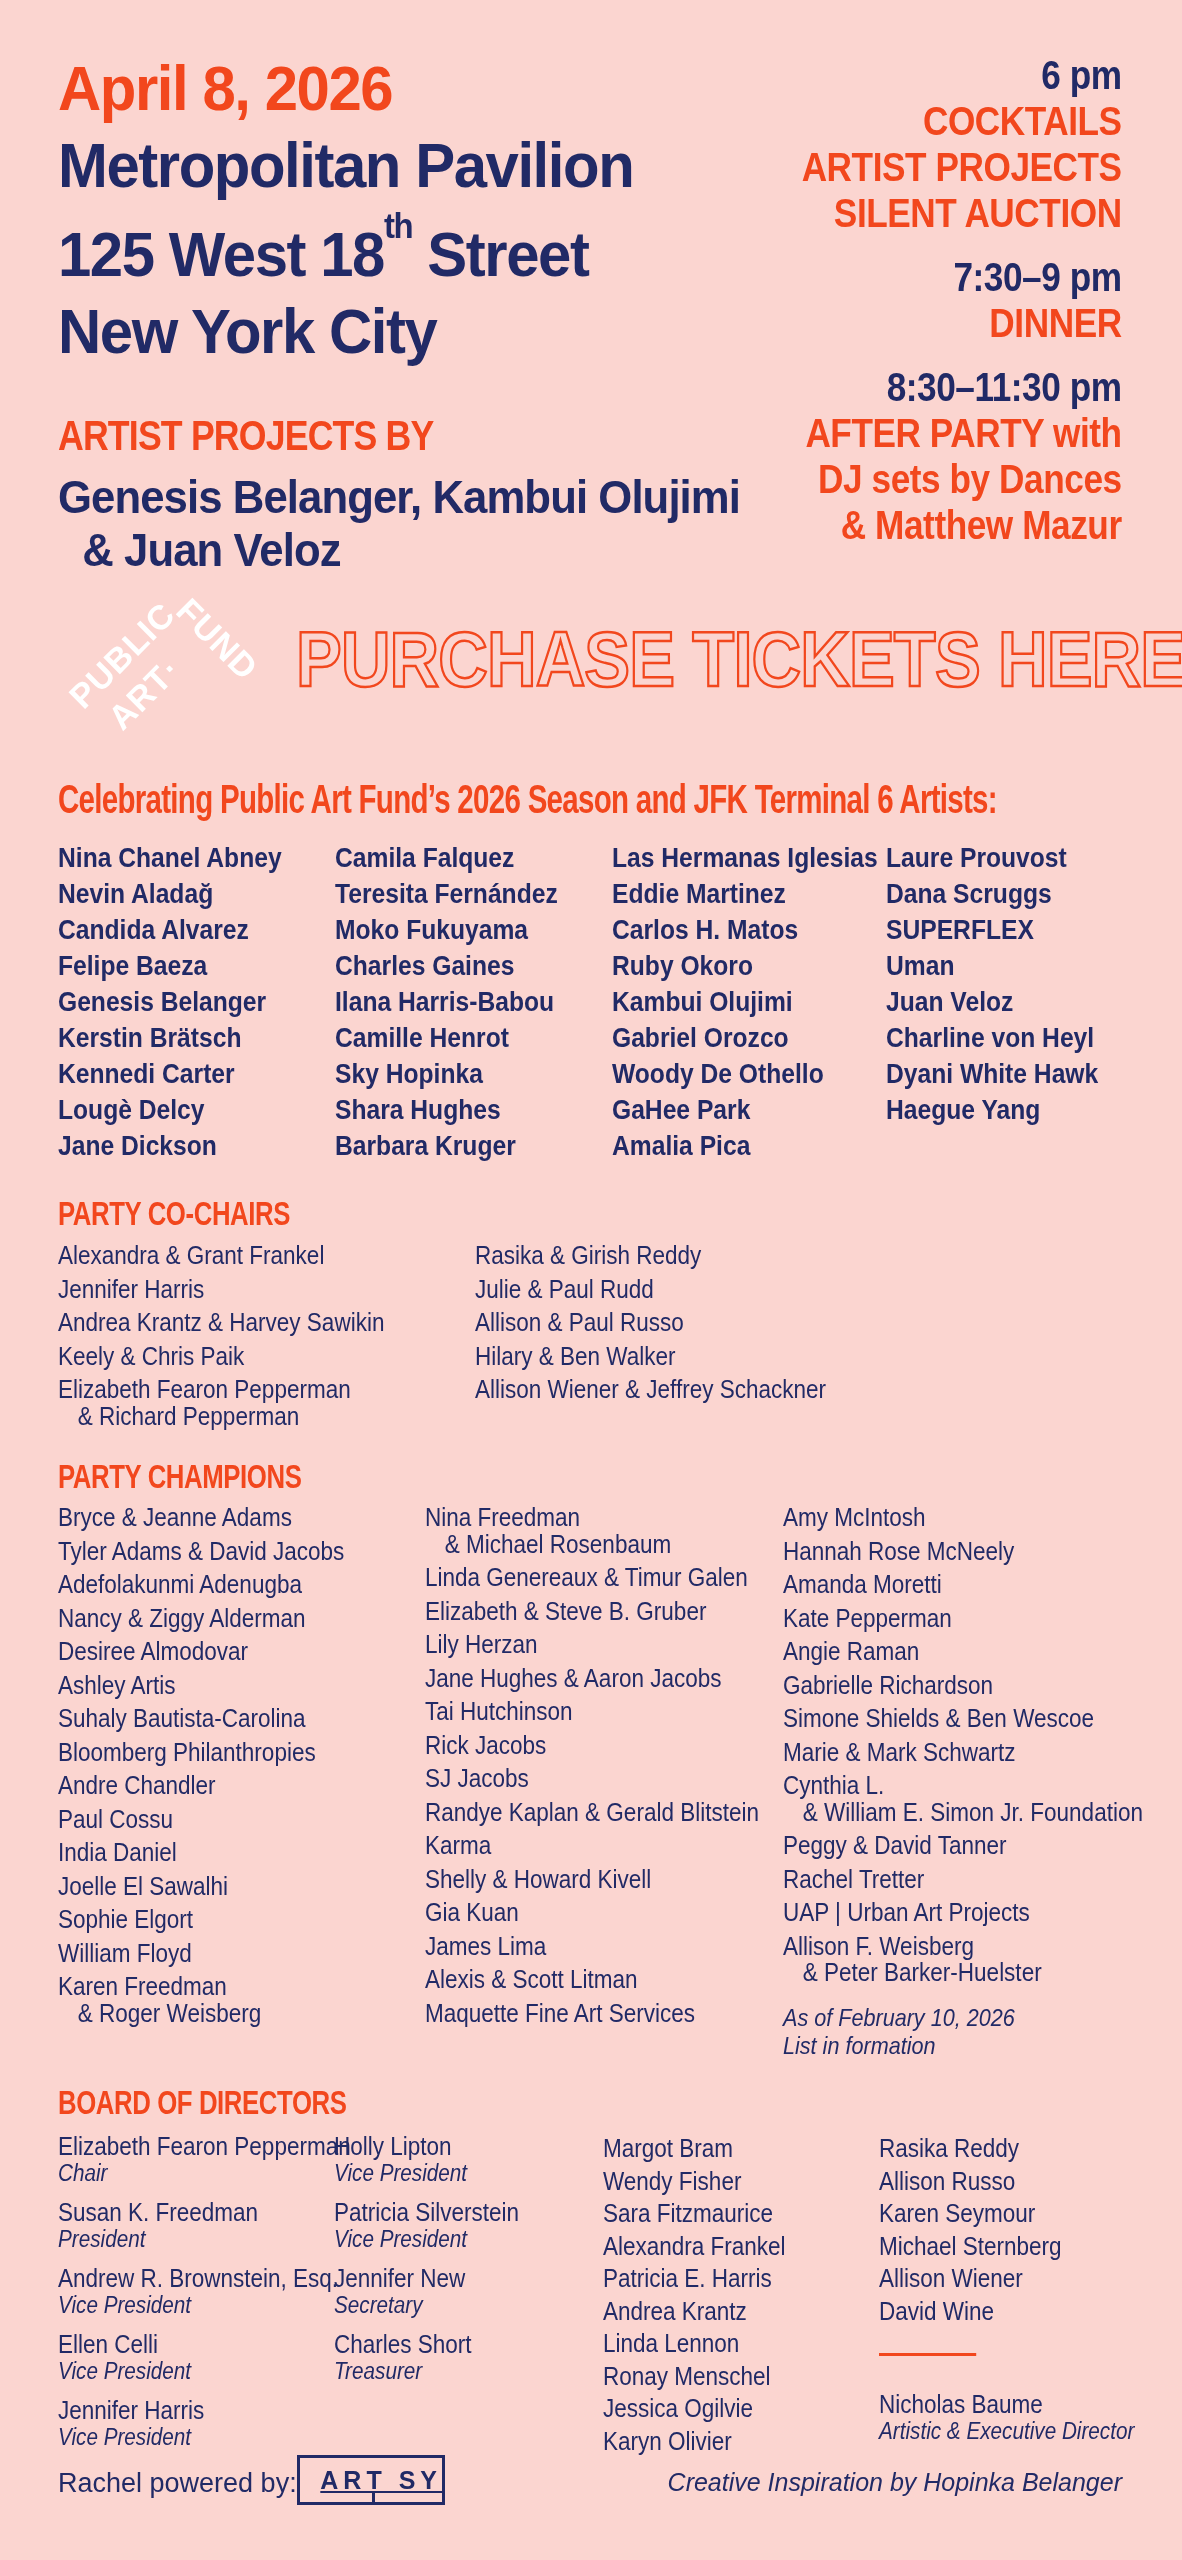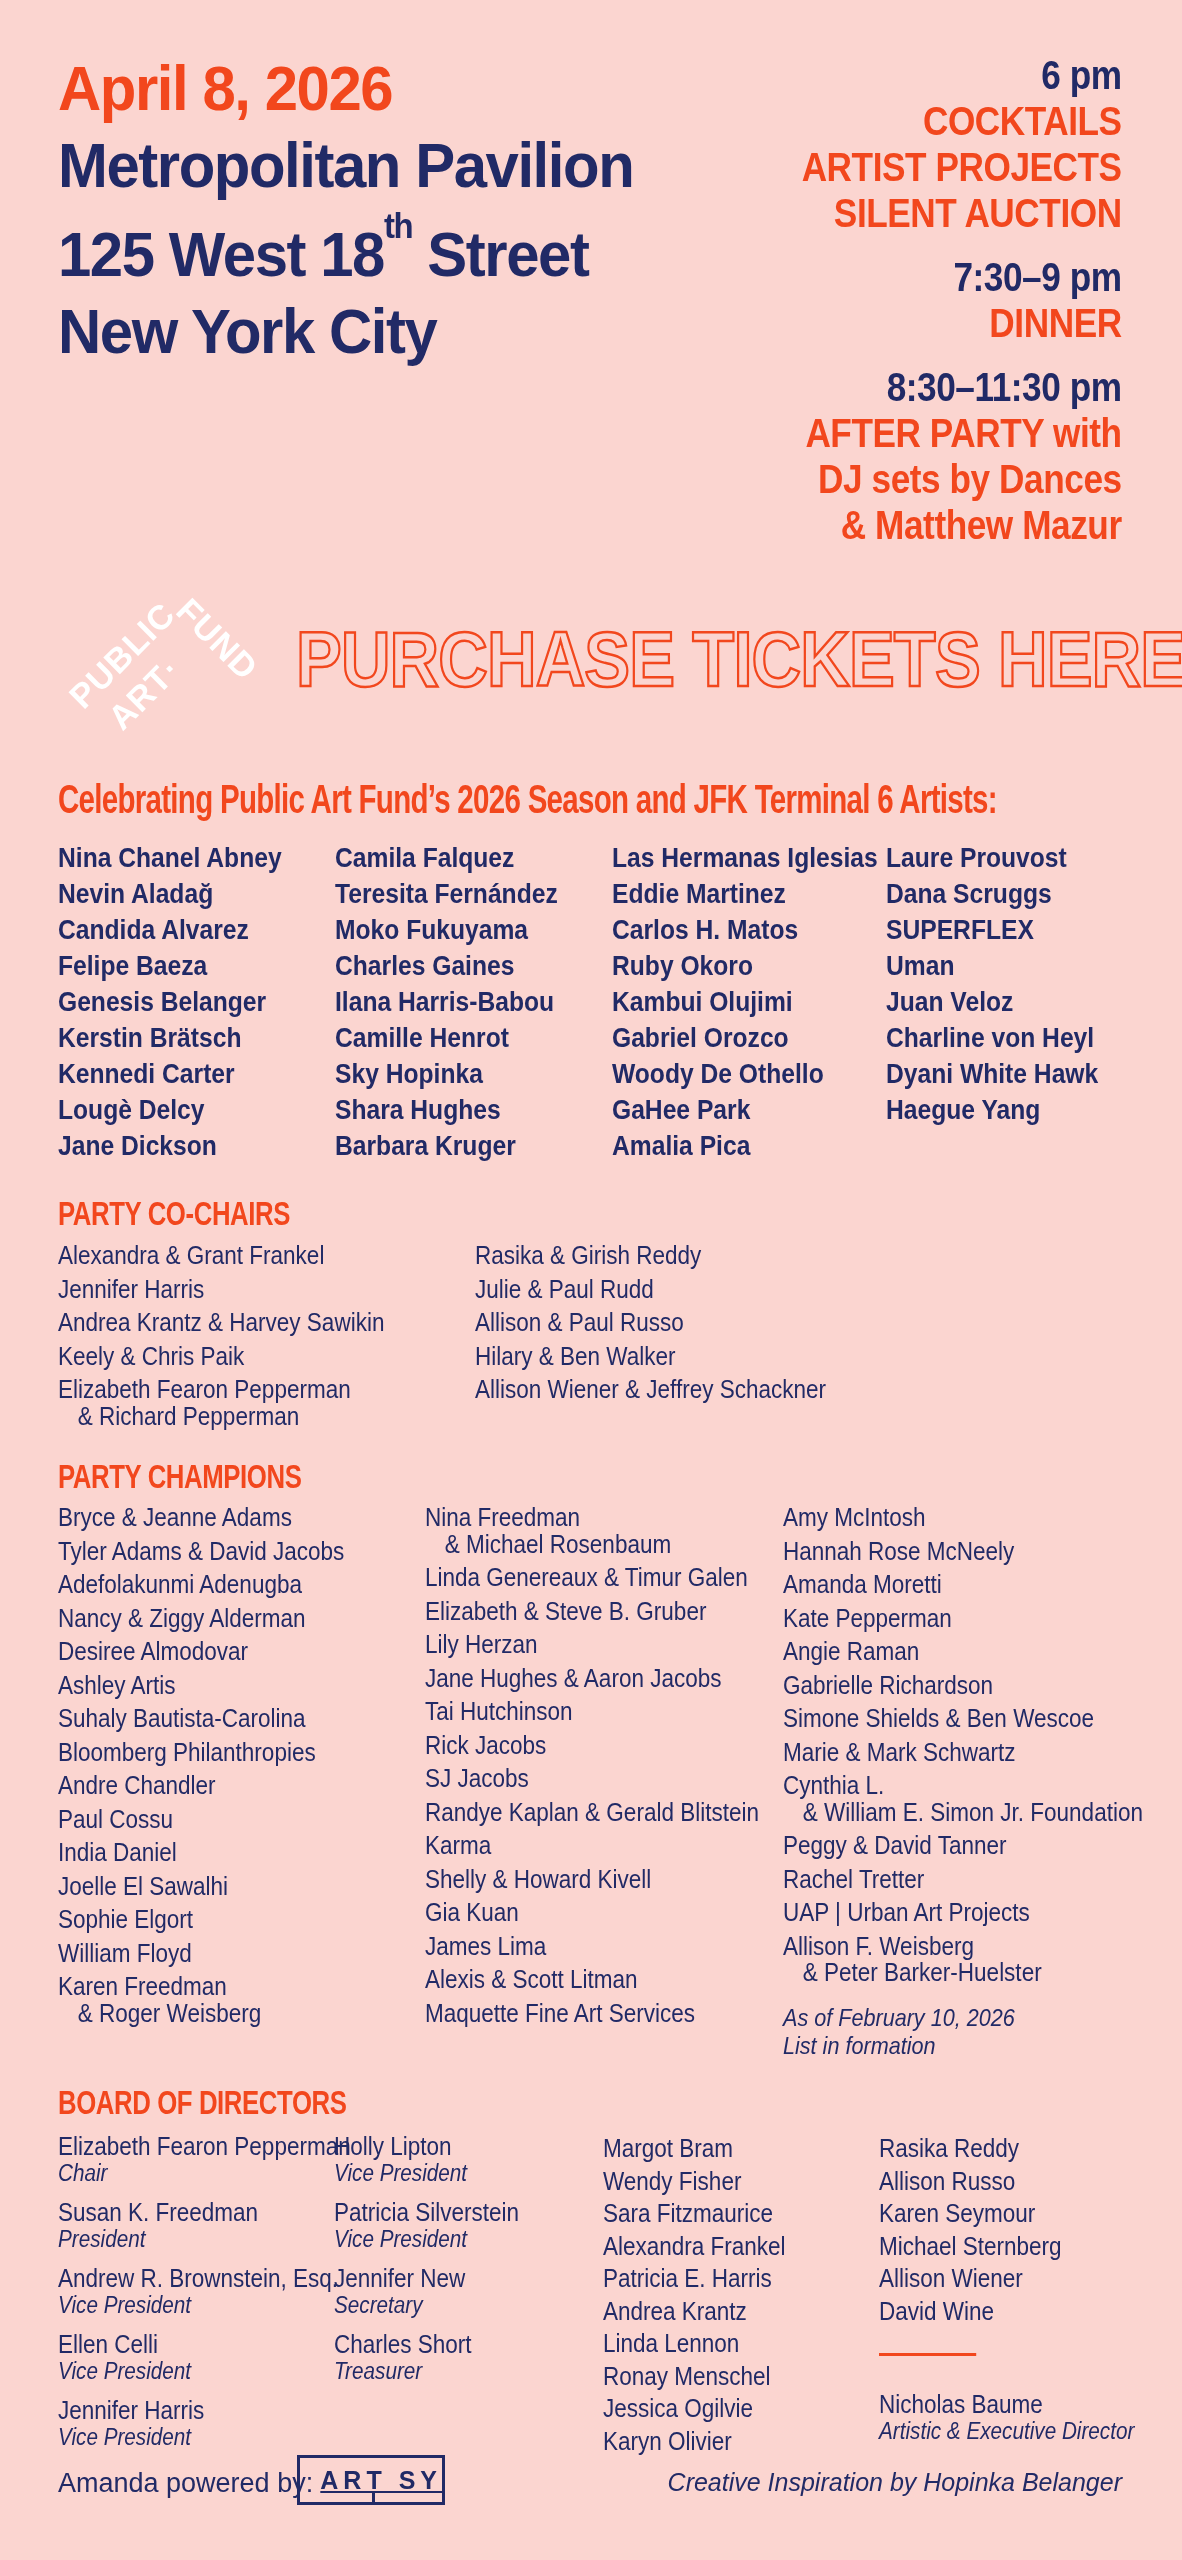--- a/index.html
+++ b/index.html
@@ -97,20 +97,25 @@
       <div class="line orange">ARTIST PROJECTS</div>
       <div class="line orange">SILENT AUCTION</div>
       <div class="line navy gap">7:30–9 pm</div>
       <div class="line orange">DINNER</div>
       <div class="line navy gap">8:30–11:30 pm</div>
       <div class="line orange">AFTER PARTY with</div>
       <div class="line orange">DJ sets by Dances</div>
       <div class="line orange">&amp; Matthew Mazur</div>
     </div>
 
+  <div id="artist-projects" class="abs">
+    <div id="ap-label">ARTIST PROJECTS BY</div>
+    <div class="ap-line">Genesis Belanger, Kambui Olujimi</div>
+    <div class="ap-line" id="ap-line2">&amp; Juan Veloz</div>
+  </div>
 
   <div id="paf-logo" class="abs">
     <span id="paf-public">PUBLIC</span>
     <span id="paf-art">ART·</span>
     <span id="paf-fund">FUND</span>
   </div>
 
   <div id="tickets-cta" class="abs">PURCHASE TICKETS HERE!</div>
 
   <div id="celebrating-heading" class="abs">Celebrating Public Art Fund’s 2026 Season and JFK Terminal 6 Artists:</div>
@@ -306,20 +311,20 @@
         <div class="line">Karen Seymour</div>
         <div class="line">Michael Sternberg</div>
         <div class="line">Allison Wiener</div>
         <div class="line">David Wine</div>
       </div>
     <div id="board-divider"></div>
     <div id="director-name">Nicholas Baume</div>
     <div id="director-title">Artistic &amp; Executive Director</div>
   </div>
 
-  <div id="auction-label" class="abs">Amanda powered by:</div>
+  <div id="auction-label" class="abs">Rachel powered by:</div>
   <div id="artsy-box" class="abs">
     <span id="artsy-text">ART SY</span>
     <span id="artsy-tick"></span>
   </div>
   <div id="credit" class="abs">Creative Inspiration by Hopinka Belanger</div>
 
 </div>
 
 </body></html>

